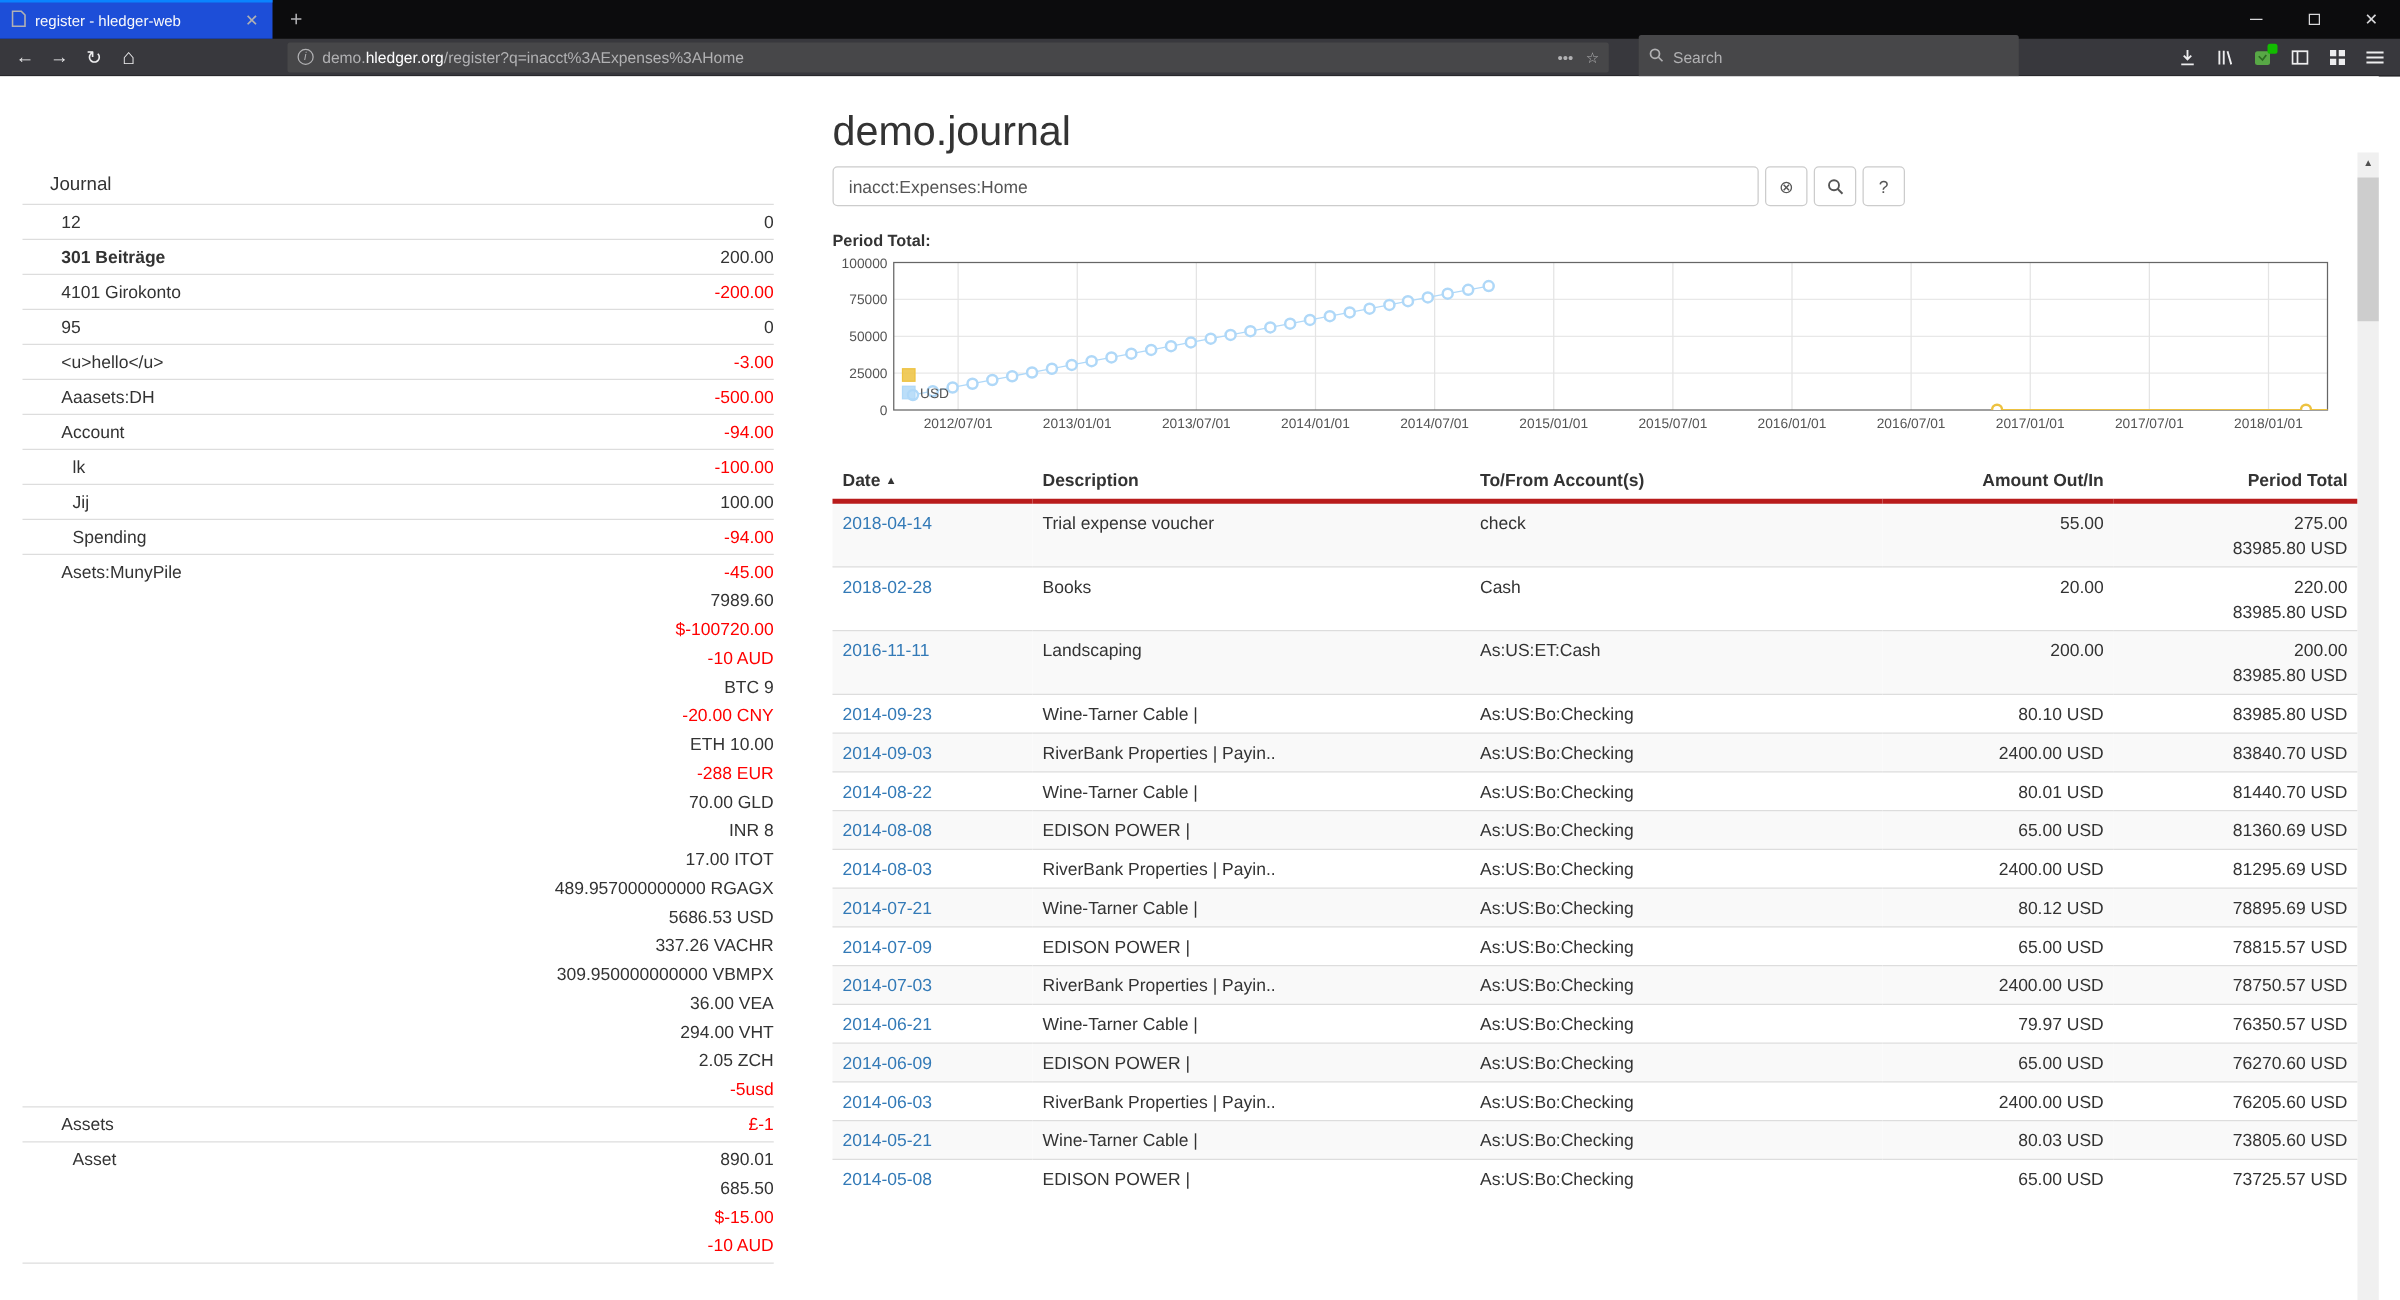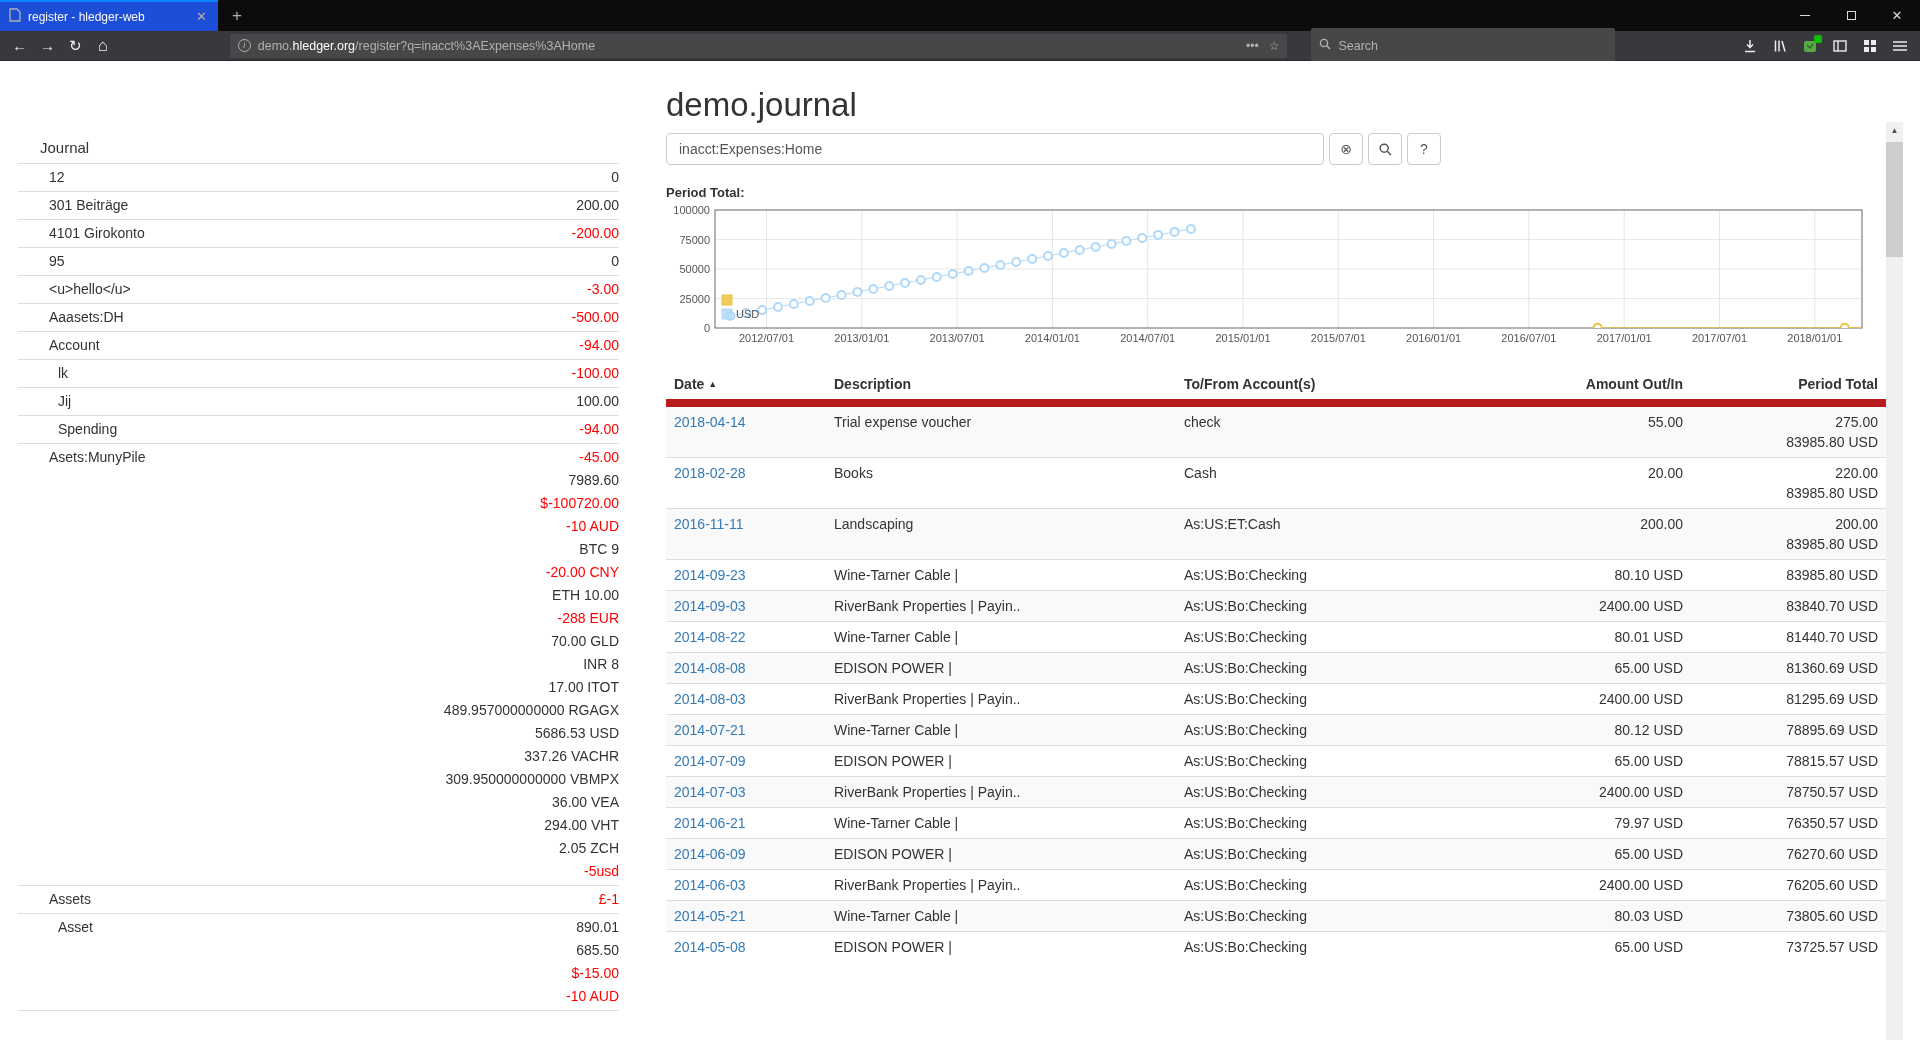--- a/index.html
+++ b/index.html
@@ -46,30 +46,30 @@
   .sidebar-title { padding:3px 0 7px 22px; font-size:15px; color:#333; text-decoration:none; display:block; }
   .acct-row { display:flex; border-top:1px solid #ddd; padding:2px 0; align-items:flex-start; }
   .acct-name { color:#333; text-decoration:none; line-height:23px; }
   .acct-bals { margin-left:auto; text-align:right; }
   .bal { line-height:23px; }
   .neg { color:red; }
 
   .main { position:absolute; left:666px; top:0; width:1220px; }
   h1.pagetitle { margin-top:25px; font-size:33px; font-weight:500; color:#333; }
   .searchrow { margin-top:9px; display:flex; gap:5px; }
-  .search-input { width:658px; height:32px; border:1px solid #ccc; border-radius:4px;
+  .search-input { width:741px; height:32px; border:1px solid #ccc; border-radius:4px;
                   padding:0 12px; font-size:14px; color:#555; font-family:"Liberation Sans", sans-serif; }
   .btn { width:34px; height:32px; border:1px solid #ccc; border-radius:4px; background:#fff;
          color:#555; font-size:14px; display:flex; align-items:center; justify-content:center; cursor:pointer; }
   h2.acct-heading { margin-top:18px; font-size:27px; font-weight:500; color:#333; }
   .chart-label { margin-top:20px; font-size:13px; font-weight:bold; color:#333; }
   #chart { display:block; margin-top:3px; }
 
   table.register { margin-top:16px; width:100%; border-collapse:collapse; font-size:14px; color:#333; }
-  table.register th { text-align:left; padding:5px 8px; border-bottom:8px solid #b91c1c; font-weight:bold; line-height:20px; }
+  table.register th { text-align:left; padding:5px 8px; border-bottom:4px solid #b91c1c; font-weight:bold; line-height:20px; }
   table.register td { padding:5px 8px; border-top:1px solid #ddd; vertical-align:top; line-height:20px; }
   table.register th.num, table.register td.num { text-align:right; }
   table.register tbody tr:nth-child(odd) { background:#f9f9f9; }
   table.register a { color:#337ab7; text-decoration:none; }
   .sort-caret { font-size:9px; margin-left:4px; vertical-align:2px; color:#333; }
 
   
   .scrollbar { position:absolute; right:0; top:61px; width:17px; height:979px; background:#f0f0f0; }
   .sb-arrow { height:17px; display:flex; align-items:center; justify-content:center; font-size:8px; color:#505050; }
   .sb-thumb { position:absolute; top:20px; left:0; width:17px; height:115px; background:#cdcdcd; }
@@ -173,21 +173,21 @@
   <div class="sidebar">
     <a class="sidebar-title" href="#">Journal</a>
     <div id="accounts">
         <div class="acct-row">
           <a href="#" class="acct-name" style="padding-left: 31px;">12</a>
           <div class="acct-bals">
             <div class="bal">0</div>
           </div>
         </div>
         <div class="acct-row">
-          <a href="#" class="acct-name" style="padding-left: 31px;">301 Beiträge</a>
+          <a href="#" class="acct-name" style="padding-left: 31px; font-weight: bold;">301 Beiträge</a>
           <div class="acct-bals">
             <div class="bal">200.00</div>
           </div>
         </div>
         <div class="acct-row">
           <a href="#" class="acct-name" style="padding-left: 31px;">4101 Girokonto</a>
           <div class="acct-bals">
             <div class="bal neg">-200.00</div>
           </div>
         </div>

